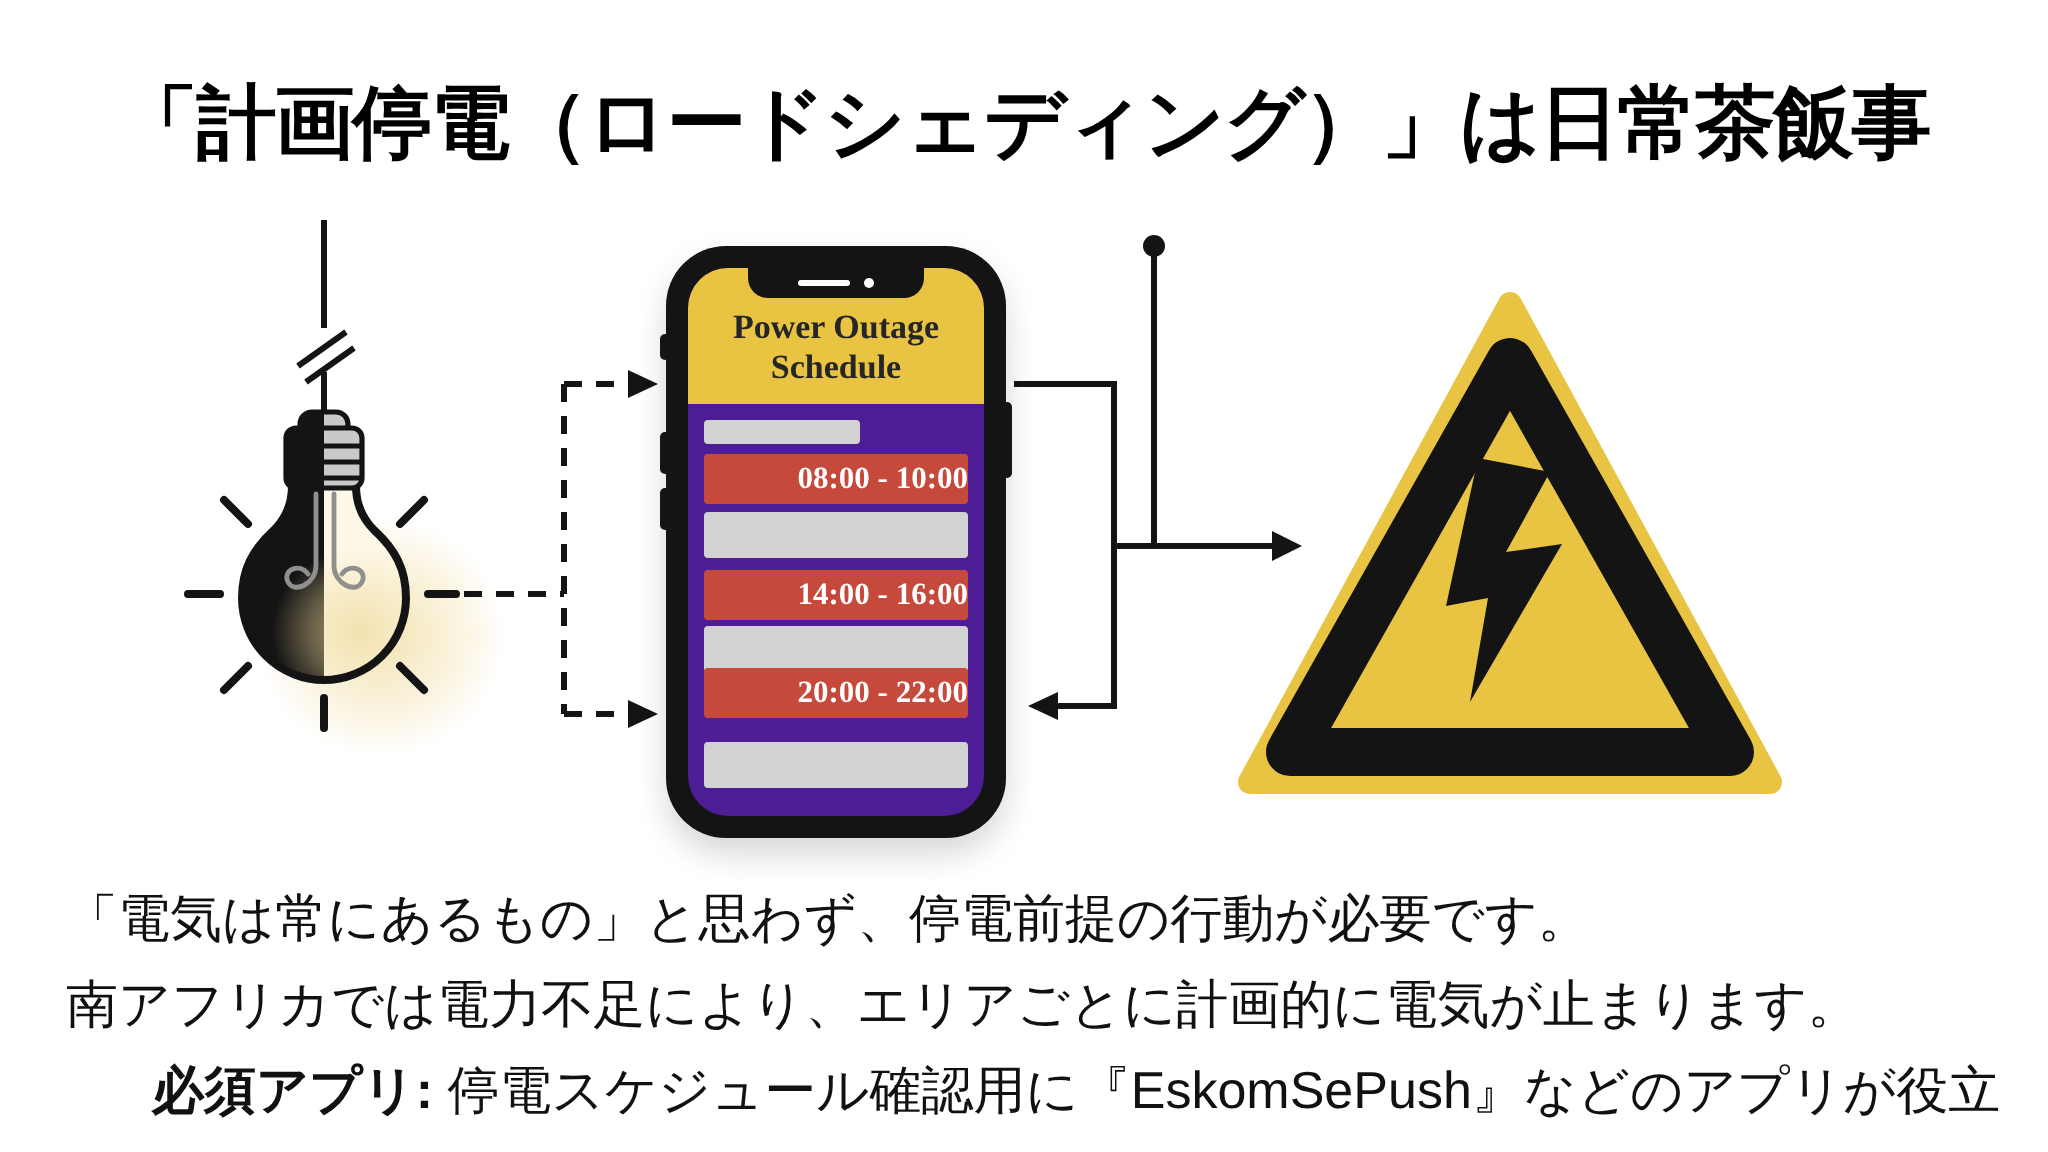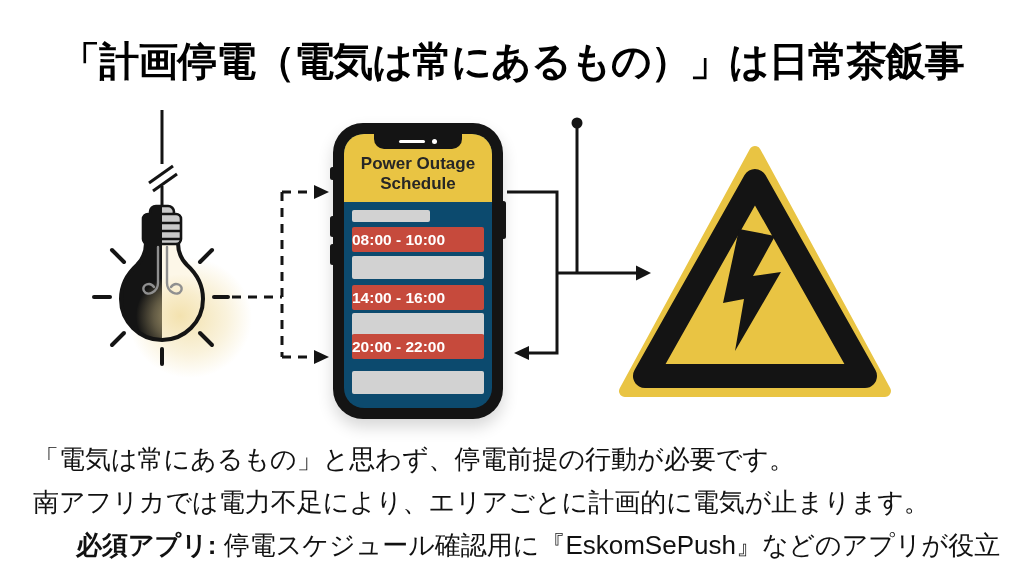--- a/index.html
+++ b/index.html
@@ -34,56 +34,56 @@
     position:absolute;left:333px;top:123px;width:170px;height:296px;
     background:var(--ink);border-radius:30px;box-shadow:0 8px 16px rgba(0,0,0,.16);
   }
   .nub{position:absolute;background:var(--ink);border-radius:3px;width:5px;}
   .nub.l1{left:-3px;top:44px;height:13px;}
   .nub.l2{left:-3px;top:93px;height:21px;}
   .nub.l3{left:-3px;top:121px;height:21px;}
   .nub.r1{right:-3px;top:78px;height:38px;}
   .screen{
     position:absolute;left:11px;top:11px;right:11px;bottom:11px;
-    background:#0c4a6e;border-radius:20px;overflow:hidden;
+    background:#4c1d95;border-radius:20px;overflow:hidden;font-family:Liberation Serif, serif;
   }
   .phone-header{
     position:absolute;left:0;top:0;width:100%;height:68px;background:var(--yellow);
     display:flex;align-items:flex-end;justify-content:center;text-align:center;
     font-weight:800;font-size:17px;line-height:1.18;color:#262626;padding:0 12px 8px;
   }
   .notch{
     position:absolute;left:50%;top:0;transform:translateX(-50%);
     width:88px;height:15px;background:var(--ink);border-radius:0 0 10px 10px;
     display:flex;align-items:center;justify-content:center;gap:7px;
   }
   .speaker{width:26px;height:3px;background:#fff;border-radius:2px;}
   .camera{width:5px;height:5px;background:#fff;border-radius:50%;}
   .bar{position:absolute;left:8px;width:132px;border-radius:2px;}
   .bar.gray{background:var(--gray);height:23px;}
   .bar.small{width:78px;height:12px;background:var(--gray);top:76px;}
   .bar.red{
     background:var(--red);height:25px;color:var(--slot-text);
-    font-weight:800;font-size:15.5px;text-align:left;line-height:25px;
+    font-weight:800;font-size:15.5px;text-align:right;line-height:25px;
   }
   .g1{top:122px}.g2{top:179px}.g3{top:237px;height:22px;}
   .r1{top:93px}.r2{top:151px}.r3{top:200px}
   
   .caption{
     position:absolute;left:33px;top:438px;width:975px;
     font-size:26px;line-height:43px;color:var(--text);font-weight:500;
   }
   .caption .b{font-weight:900;margin-left:43px;}
 </style>
 </head>
 <body>
 
 <div class="slide">
 
-  <h1 class="title">「計画停電（電気は常にあるもの）」は日常茶飯事</h1>
+  <h1 class="title">「計画停電（ロードシェディング）」は日常茶飯事</h1>
 
   <svg class="art" viewBox="0 0 1024 576">
     <defs>
       <linearGradient id="halfBulb" x1="0" y1="0" x2="1" y2="0">
         <stop offset="0" stop-color="#141414"></stop>
           <stop offset="0.5" stop-color="#141414"></stop>
         <stop offset="0.5" stop-color="#FDF7E8"></stop>
           <stop offset="1" stop-color="#FDF7E8"></stop>
       </linearGradient>
       <linearGradient id="halfCap" x1="0" y1="0" x2="1" y2="0">

